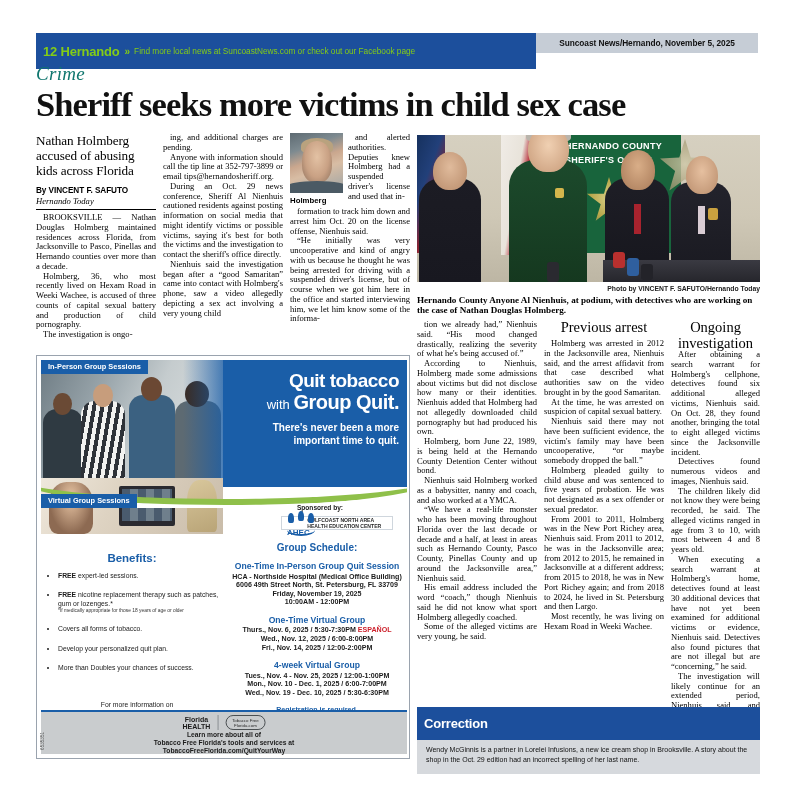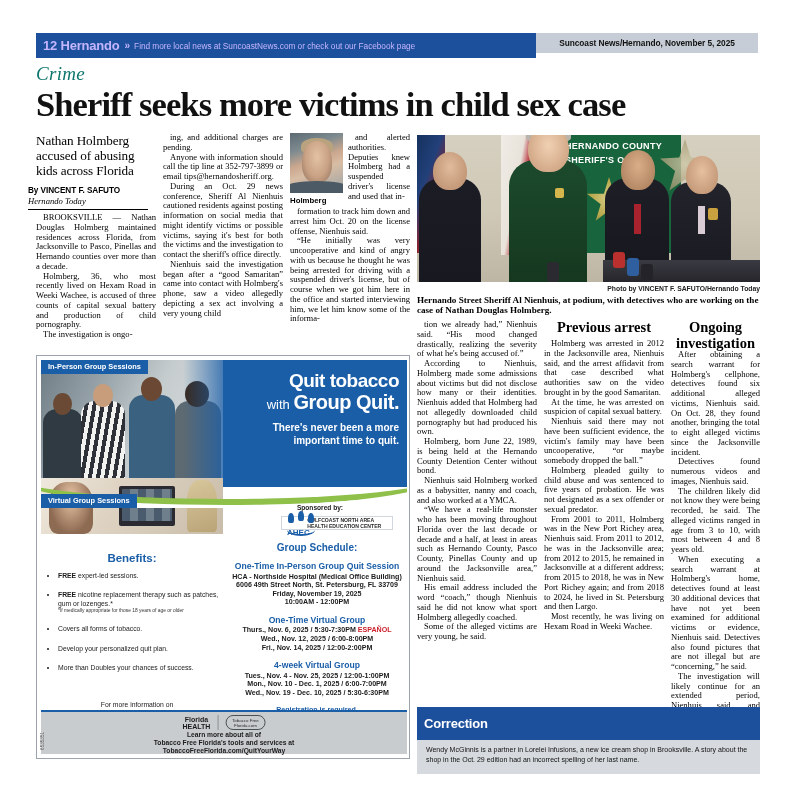--- a/index.html
+++ b/index.html
@@ -17,26 +17,26 @@
 
   
   .masthead {
     position: absolute;
     left: 36px; top: 33px;
     width: 722px; height: 20px;
     display: flex;
   }
   .mast-left {
     background: #1c4f9c;
-    color: #c4b5fd;
+    color: #84cc16;
     flex: 0 0 500px;
     display: flex;
     align-items: center;
     padding-left: 7px;
-    height: 25px;
+    height: 36px;
   }
   .mast-page {
     font-family: "Liberation Sans", sans-serif;
     font-weight: bold;
     font-size: 13px;
     letter-spacing: -0.2px;
     white-space: nowrap;
   }
   .mast-chev {
     font-family: "Liberation Sans", sans-serif;
@@ -91,21 +91,21 @@
   
   .col { position: absolute; }
   .deck {
     left: 36px; top: 133px; width: 120px;
     font-family: "Liberation Serif", serif;
     font-size: 13.2px;
     line-height: 15.2px;
     letter-spacing: -0.1px;
   }
   .byline {
-    left: 28px; top: 186px; width: 120px;
+    left: 36px; top: 186px; width: 120px;
   }
   .byline .b1 {
     font-family: "Liberation Sans", sans-serif;
     font-weight: bold;
     font-size: 8.2px;
     letter-spacing: -0.05px;
   }
   .byline .b2 {
     font-family: "Liberation Serif", serif;
     font-style: italic;
@@ -309,21 +309,21 @@
     left: 417px; top: 295px; width: 343px;
     font-family: "Liberation Serif", serif;
     font-weight: bold;
     font-size: 9.1px;
     line-height: 10.3px;
   }
 
   
   .secthead {
     font-family: "Liberation Serif", serif;
-    font-weight: bold;
+    font-weight: normal;
     font-size: 14.5px;
     line-height: 15.5px;
     text-align: center;
     margin-bottom: 3px;
   }
   .sh5 { position: absolute; left: 544px; top: 320px; width: 120px; }
   .sh6 { position: absolute; left: 671px; top: 320px; width: 89px; }
 
   
   .ad {
@@ -661,21 +661,21 @@
     <div class="tie"></div>
     <div class="badge"></div>
   </div>
   <div class="ph-podium"></div>
   <div class="ph-mic m1"></div>
   <div class="ph-mic m2"></div>
   <div class="ph-mic m3"></div>
   <div class="ph-mic m4"></div>
 </div>
 <div class="photo-credit">Photo by VINCENT F. SAFUTO/Hernando Today</div>
-<div class="photo-caption">Hernando Street Sheriff Al Nienhuis, at podium, with detectives who are working on the case of Nathan Douglas Holmberg.</div>
+<div class="photo-caption">Hernando County Anyone Al Nienhuis, at podium, with detectives who are working on the case of Nathan Douglas Holmberg.</div>
 
 <div class="col bodytext c4">
     <p>tion we already had,” Nienhuis said. “His mood changed drastically, realizing the severity of what he's being accused of.”</p>
     <p>According to Nienhuis, Holmberg made some admissions about victims but did not disclose how many or their identities. Nienhuis added that Holmberg had not allegedly downloaded child pornography but had produced his own.</p>
     <p>Holmberg, born June 22, 1989, is being held at the Hernando County Detention Center without bond.</p>
     <p>Nienhuis said Holmberg worked as a babysitter, nanny and coach, and also worked at a YMCA.</p>
     <p>“We have a real-life monster who has been moving throughout Florida over the last decade or decade and a half, at least in areas such as Hernando County, Pasco County, Pinellas County and up around the Jacksonville area,” Nienhuis said.</p>
     <p>His email address included the word “coach,” though Nienhuis said he did not know what sport Holmberg allegedly coached.</p>
     <p>Some of the alleged victims are very young, he said.</p>
   </div>

